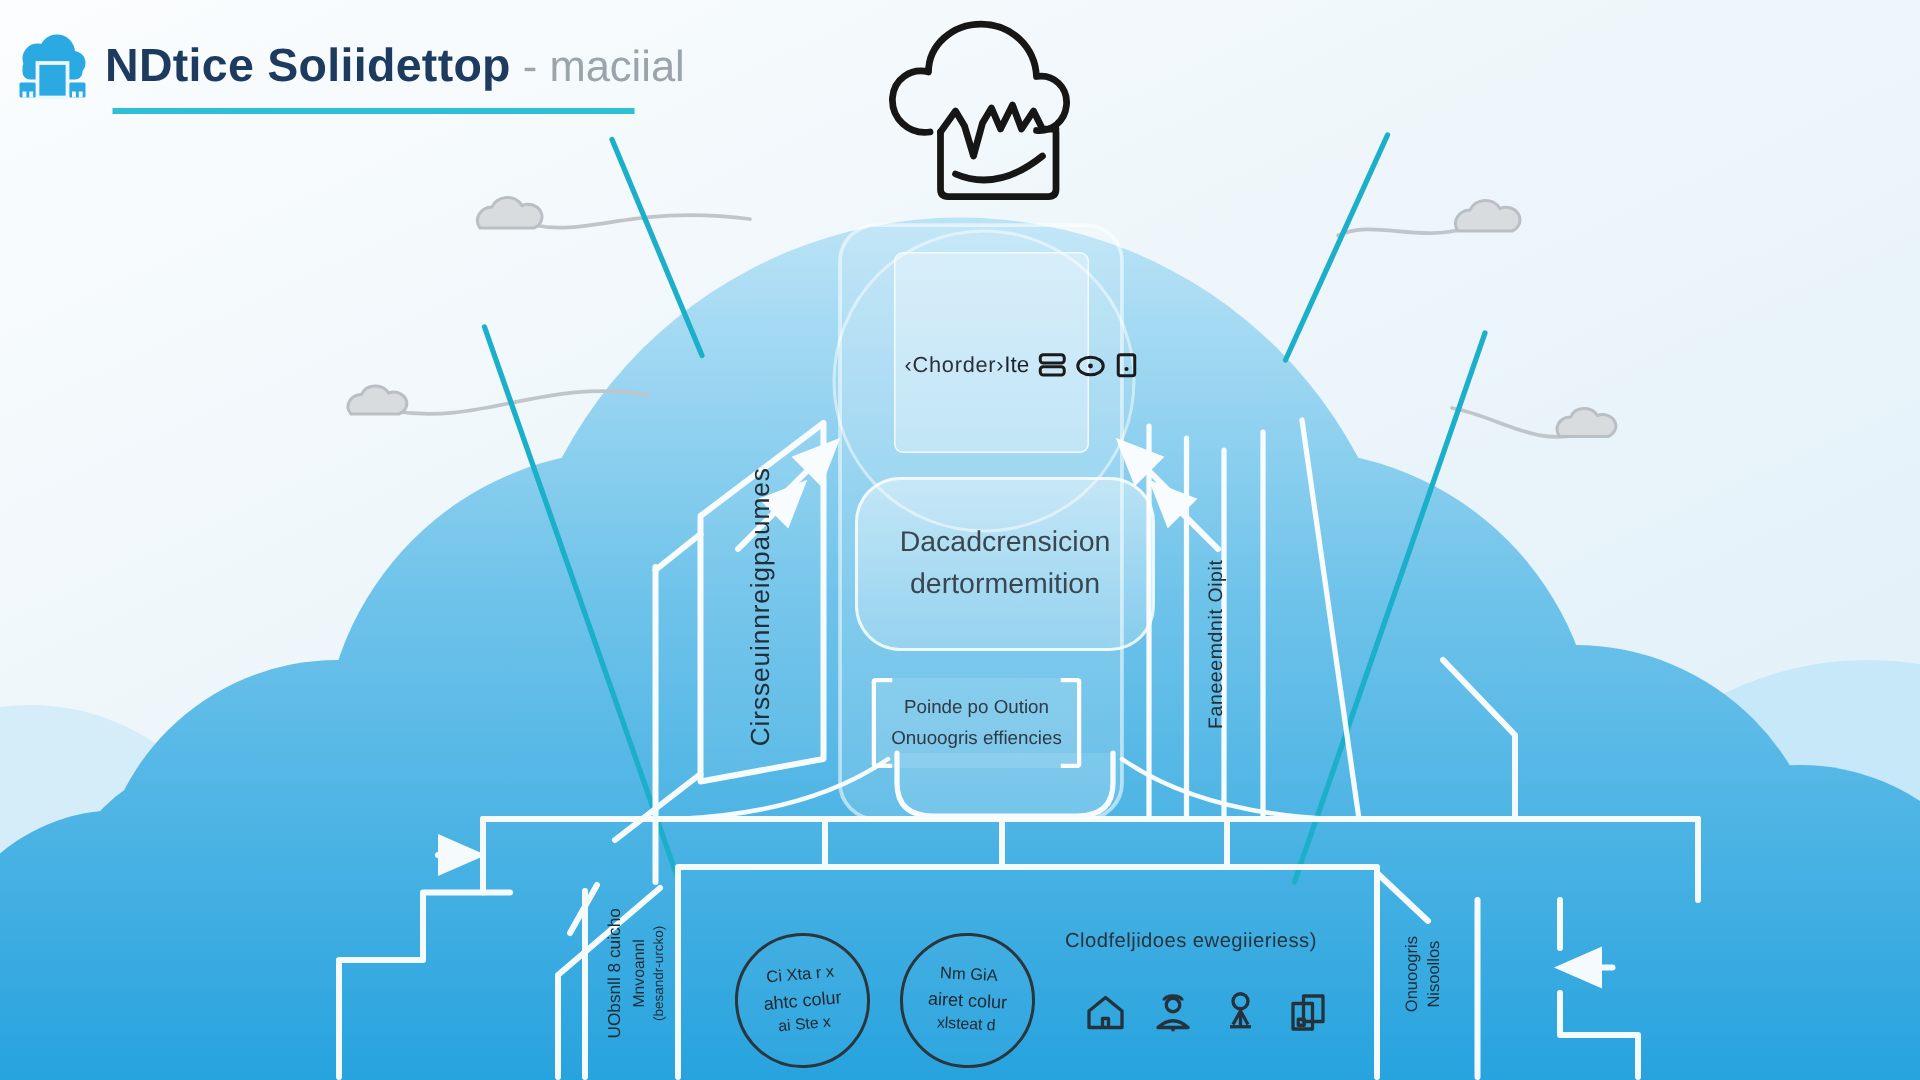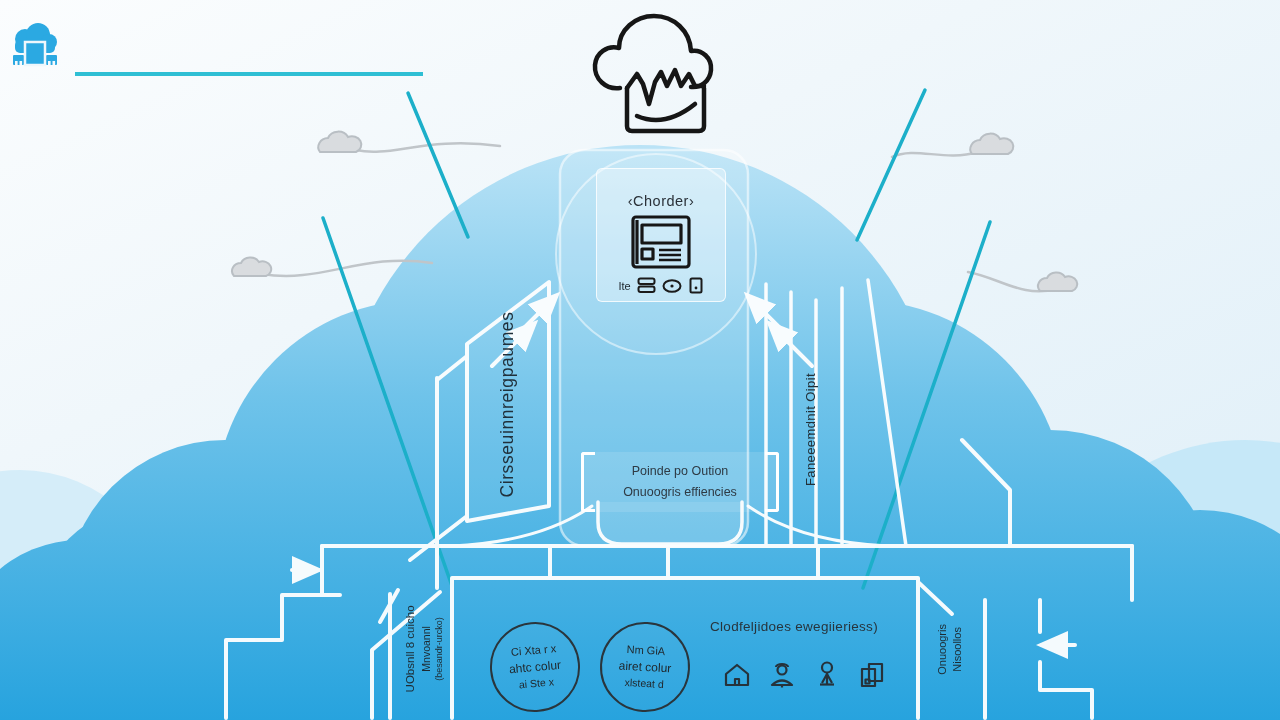--- a/index.html
+++ b/index.html
@@ -12,32 +12,32 @@
 
   
   .hdr-title{left:70px;top:26px;white-space:nowrap;}
   .hdr-title .main{font-size:31px;font-weight:bold;color:#1d3a5f;letter-spacing:.2px;}
   .hdr-title .sub{font-size:29px;font-weight:400;color:#9ba3ab;margin-left:8px;}
   .hdr-underline{left:75px;top:72px;width:348px;height:4px;background:#2fbfd4;}
 
   
   .chorder-panel{left:596px;top:168px;width:130px;height:134px;
      background:rgba(255,255,255,.34);border:1.5px solid rgba(255,255,255,.78);
-     border-radius:6px;display:flex;flex-direction:column;align-items:center;
+     border-radius:6px;display:flex;flex-direction:row;align-items:center;
      justify-content:space-between;padding:24px 6px 7px;}
   .chorder-title{font-size:14.5px;color:#2a3138;letter-spacing:.5px;}
-  .chorder-caption{display:flex;align-items:center;gap:6px;font-size:11px;color:#1c242b;}
+  .chorder-caption{display:flex;align-items:center;gap:6px;font-size:15px;color:#1c242b;}
 
   .decision-box{left:570px;top:318px;width:200px;height:116px;border-radius:30px;
      background:linear-gradient(rgba(255,255,255,.42),rgba(255,255,255,.20));
      border:2px solid rgba(255,255,255,.8);
      display:flex;flex-direction:column;align-items:center;justify-content:center;
      font-size:19px;font-weight:500;color:#3a4750;line-height:1.45;text-align:center;}
 
-  .pipeline-box{left:584px;top:452px;width:192px;height:60px;
+  .pipeline-box{left:584px;top:452px;width:134px;height:60px;
      background:rgba(255,255,255,.12);display:flex;flex-direction:column;
      align-items:center;justify-content:center;font-size:12.5px;color:#2e3a44;
      line-height:1.65;text-align:center;}
   .bracket{position:absolute;top:0;width:14px;height:100%;border:3px solid #fff;}
   .bracket.l{left:-3px;border-right:none;border-radius:3px 0 0 3px;}
   .bracket.r{right:-3px;border-left:none;border-radius:0 3px 3px 0;}
 
   
   .vlabel{transform:rotate(-90deg);text-align:center;}
   .v-left{left:377px;top:394px;width:260px;font-size:17.5px;color:#20303b;letter-spacing:.6px;}
@@ -173,20 +173,23 @@
     </g>
     <rect x="17" y="20" width="20" height="23" fill="#2ba9e2" stroke="#eef7fc" stroke-width="2.5"></rect>
     <g fill="#f5fafd">
       <rect x="7" y="39" width="2.6" height="4"></rect>
         <rect x="11.5" y="39" width="2.6" height="4"></rect>
       <rect x="40" y="39" width="2.6" height="4"></rect>
         <rect x="44.5" y="39" width="2.6" height="4"></rect>
     </g>
   </svg>
 
+  <div class="abs hdr-title">
+    <span class="main">NDtice Soliidettop</span><span class="sub">- maciial</span>
+  </div>
   <div class="abs hdr-underline"></div>
 
   <svg class="abs" width="150" height="136" viewBox="0 0 150 136" style="left:583px;top:8px;">
     <g stroke="#161616" stroke-width="4.5" fill="none" stroke-linejoin="round" stroke-linecap="round">
       <path d="M37,80 C23,82 11,71 12,57 C13,45 24,37 36,40 C36,22 52,8 71,8 C91,8 107,23 108,43 C119,41 129,50 128,62 C127,73 118,80 108,79"></path>
       <path d="M44,80 V118 Q44,123 49,123 H116 Q121,123 121,118 V80"></path>
       <path d="M44,80 L54,66 L60,76 L66,96 L72,74 L78,64 L84,78 L92,62 L98,78 L106,66 L112,78 L121,78"></path>
       <path d="M54,108 Q82,120 112,96"></path>
     </g>
   </svg>
@@ -214,20 +217,24 @@
         <ellipse cx="10" cy="8" rx="8.5" ry="5.8" stroke="#1b1b1b" stroke-width="2" fill="none"></ellipse>
         <circle cx="10" cy="8" r="1.6" fill="#1b1b1b"></circle>
       </svg>
       <svg width="16" height="17" viewBox="0 0 16 17">
         <rect x="2.5" y="1.5" width="11" height="14" rx="1.5" stroke="#1b1b1b" stroke-width="2" fill="none"></rect>
         <circle cx="8" cy="11" r="1.4" fill="#1b1b1b"></circle>
       </svg>
     </div>
   </div>
 
+  <div class="abs decision-box">
+    <div>Dacadcrensicion</div>
+    <div>dertormemition</div>
+  </div>
 
   <div class="abs pipeline-box">
     <div class="bracket l"></div>
     <div class="bracket r"></div>
     <div>Poinde po Oution</div>
     <div>Onuoogris effiencies</div>
   </div>
 
   <div class="abs vlabel v-left">Cirsseuinnreigpaumes</div>
   <div class="abs vlabel v-right">Faneeemdnit Oipit</div>

